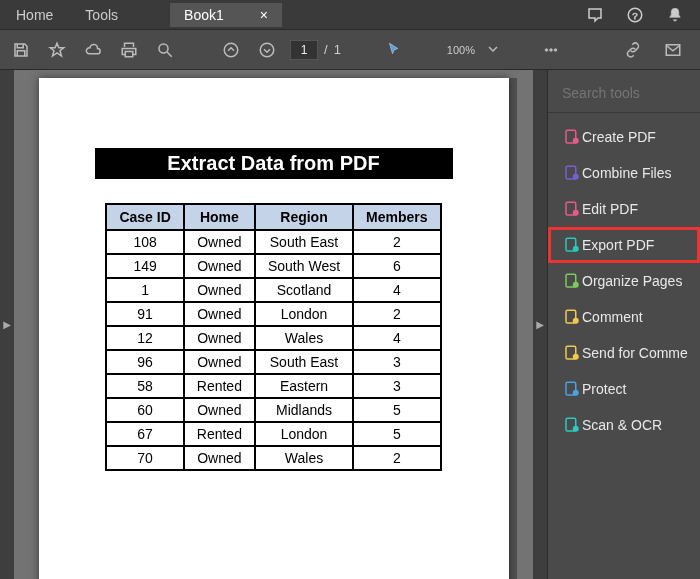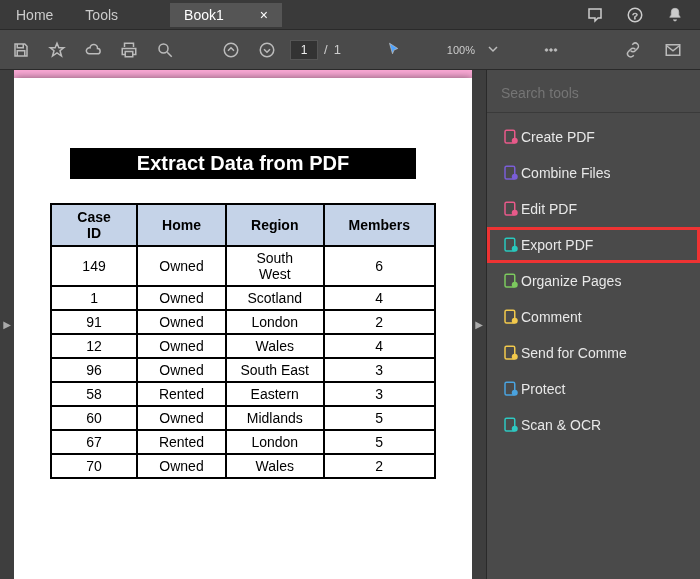--- a/index.html
+++ b/index.html
@@ -89,21 +89,21 @@
       display: flex;
       overflow: hidden;
     }
     .leftbar {
       width: 14px; background: #3e3e3e;
       display: flex; align-items: center; justify-content: center;
     }
     .arrowbtn { color: #aaa; font-size: 10px; }
     .doc-area {
       flex: 1;
-      background: #f9a8d4;
+      background: #737373;
       display: flex;
       justify-content: center;
       padding: 8px 0 0 0;
       overflow: hidden;
     }
     .page {
       background: #fff;
       width: 470px;
       height: 600px;
       color: #000;
@@ -125,35 +125,35 @@
       margin: 0 20px 24px 20px;
     }
     table.data {
       border-collapse: collapse;
       margin: 0 auto;
       font-size: 14px;
     }
     table.data th {
       background: #c5d3e8;
       border: 2px solid #000;
-      padding: 4px 24px;
+      padding: 4px 12px;
       font-weight: bold;
     }
     table.data td {
       border: 2px solid #000;
       padding: 3px 12px;
       text-align: center;
     }
     
     .rightbar {
       width: 14px; background: #3e3e3e;
       display: flex; align-items: center; justify-content: center;
     }
     .sidepanel {
-      width: 214px;
+      width: 153px;
       background: #4a4a4a;
       display: flex;
       flex-direction: column;
       border-left: 1px solid #2a2a2a;
     }
     .search-row {
       padding: 14px 10px 10px 14px;
       border-bottom: 1px solid #3a3a3a;
     }
     .search-inp {
@@ -305,20 +305,26 @@
         <thead>
             <tr id="hdr-row">
               <th>Case ID</th>
               <th>Home</th>
               <th>Region</th>
               <th>Members</th>
             </tr>
           </thead>
         <tbody id="tbody">
             <tr>
+              <td>108</td>
+              <td>Owned</td>
+              <td>South East</td>
+              <td>2</td>
+            </tr>
+            <tr>
               <td>149</td>
               <td>Owned</td>
               <td>South West</td>
               <td>6</td>
             </tr>
             <tr>
               <td>1</td>
               <td>Owned</td>
               <td>Scotland</td>
               <td>4</td>

